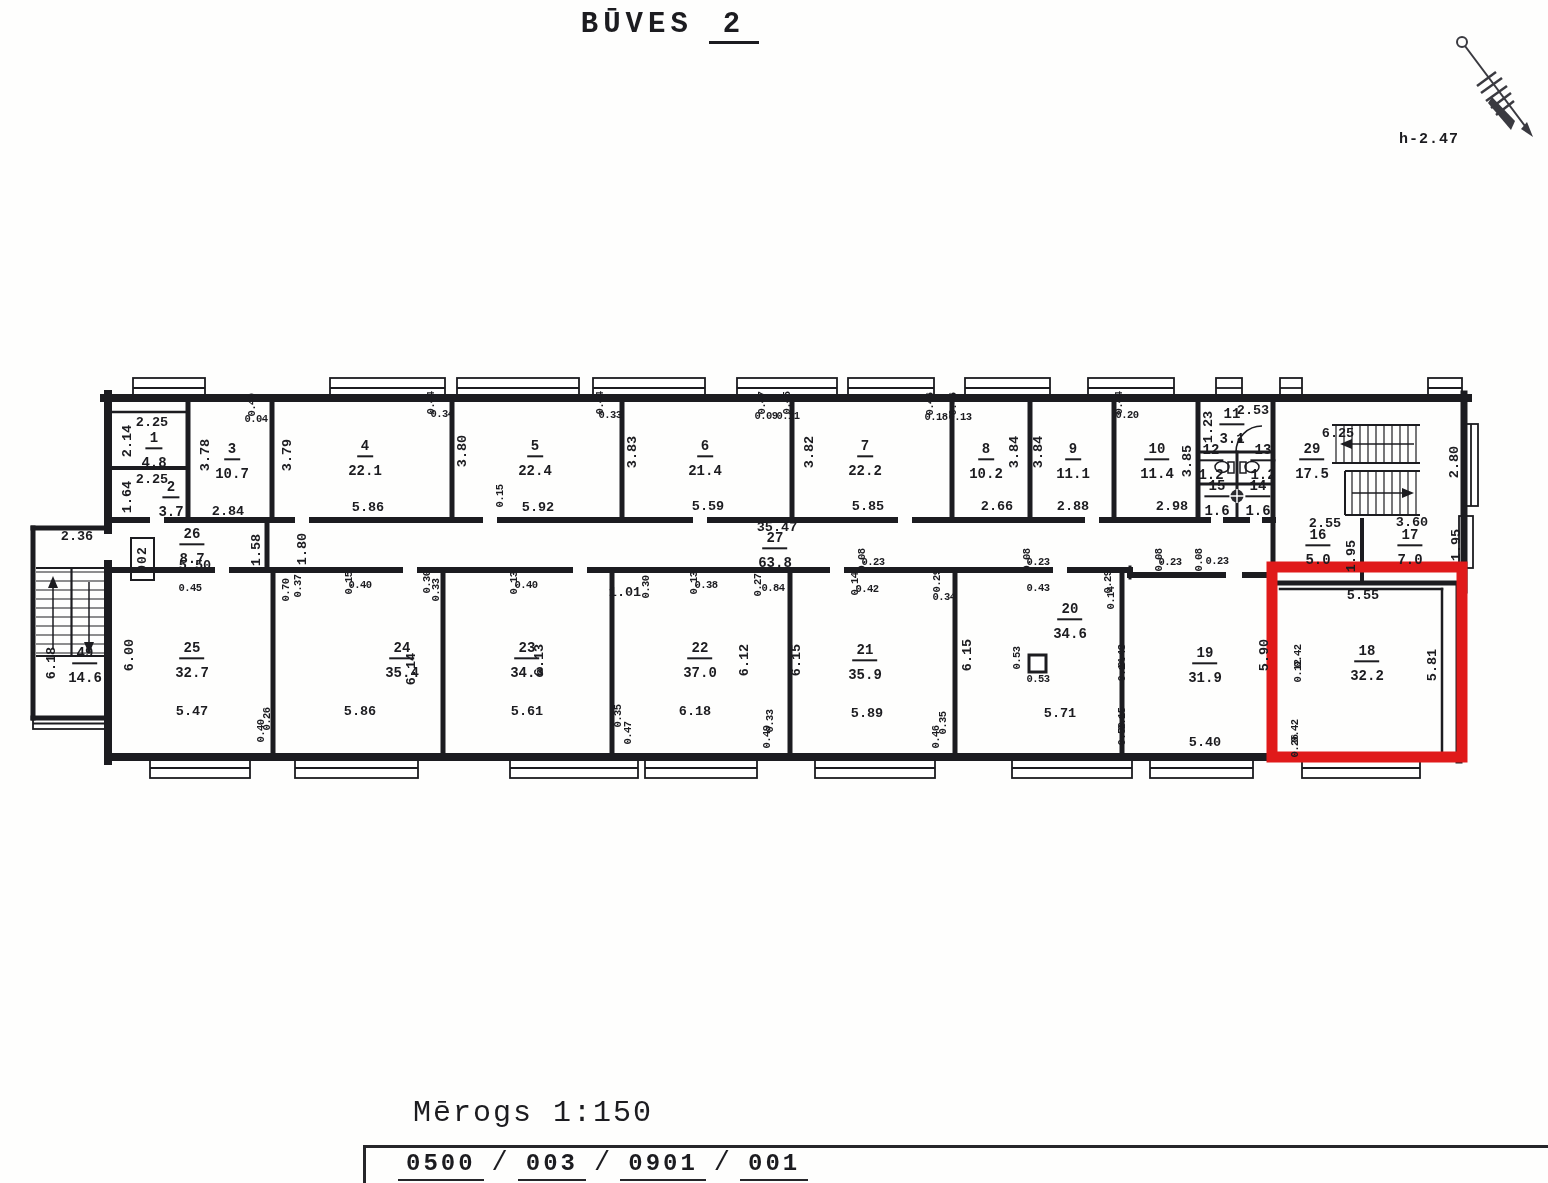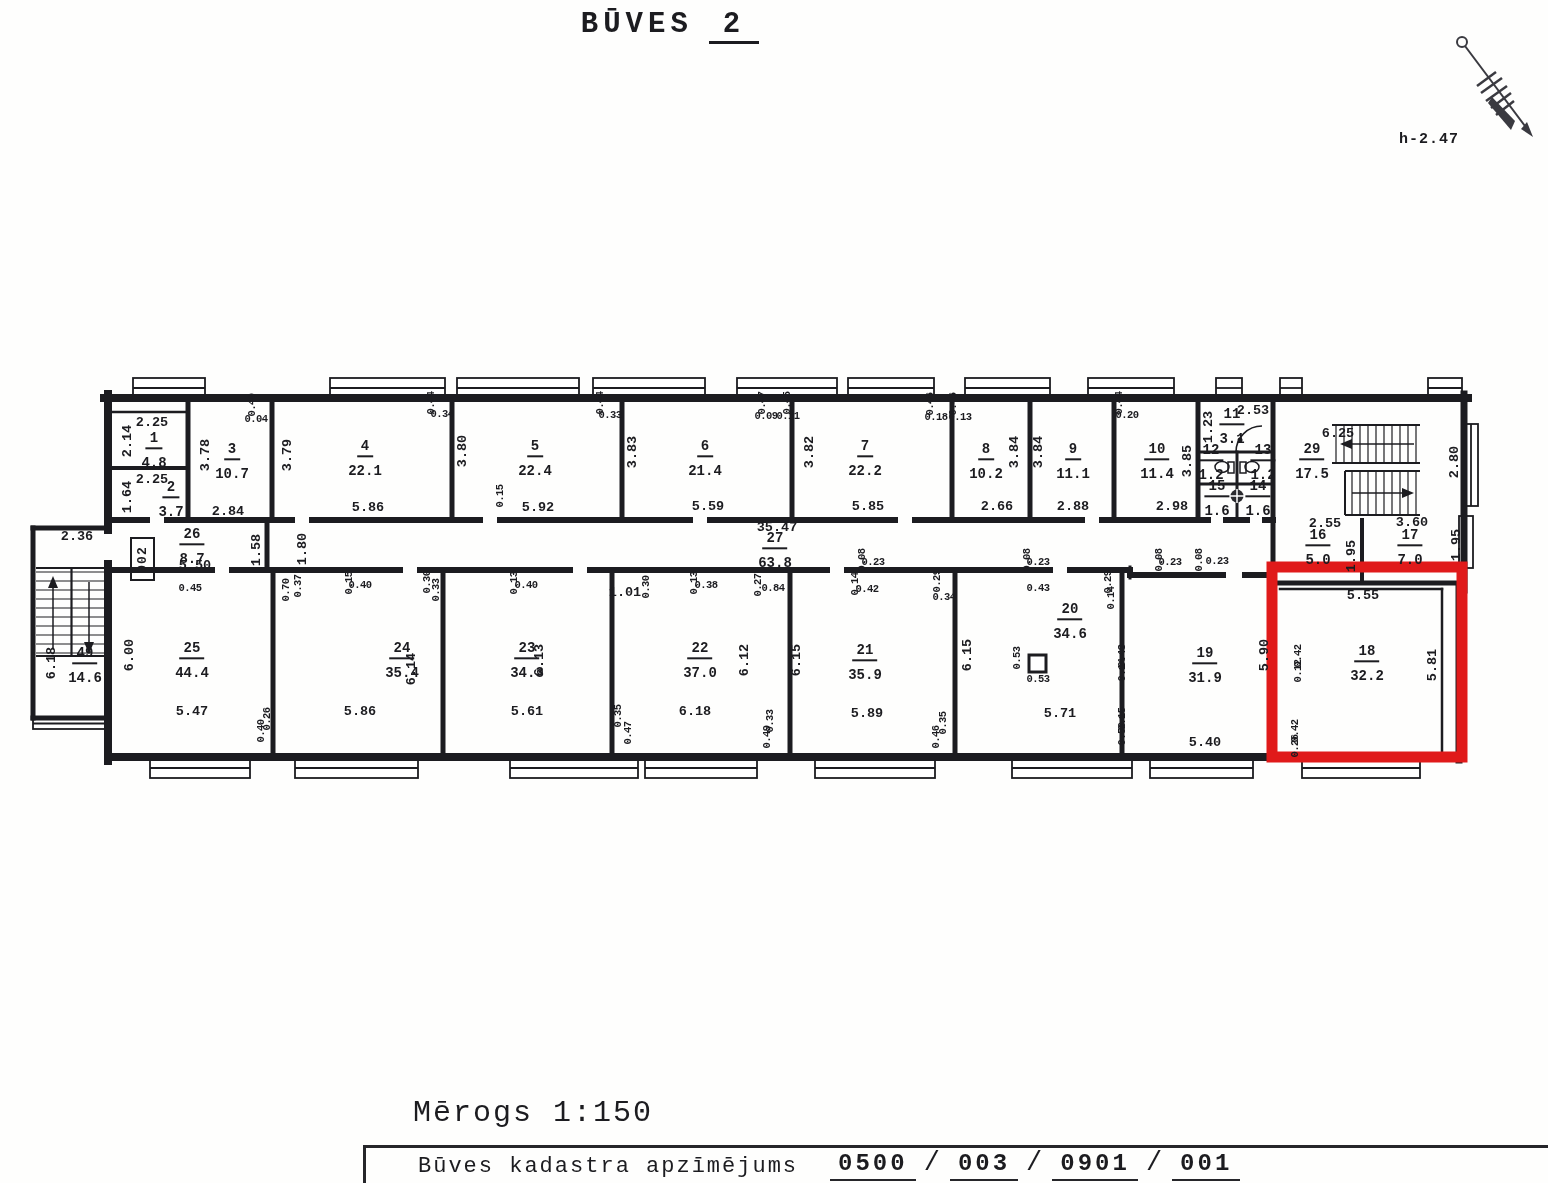--- a/index.html
+++ b/index.html
@@ -260,21 +260,21 @@
       <div class="room" style="left: 1217px; top: 499px;"><span class="num">15</span><span class="area">1.6</span></div>
       <div class="room" style="left: 1318px; top: 548px;"><span class="num">16</span><span class="area">5.0</span></div>
       <div class="room" style="left: 1410px; top: 548px;"><span class="num">17</span><span class="area">7.0</span></div>
       <div class="room" style="left: 1367px; top: 664px;"><span class="num">18</span><span class="area">32.2</span></div>
       <div class="room" style="left: 1205px; top: 666px;"><span class="num">19</span><span class="area">31.9</span></div>
       <div class="room" style="left: 1070px; top: 622px;"><span class="num">20</span><span class="area">34.6</span></div>
       <div class="room" style="left: 865px; top: 663px;"><span class="num">21</span><span class="area">35.9</span></div>
       <div class="room" style="left: 700px; top: 661px;"><span class="num">22</span><span class="area">37.0</span></div>
       <div class="room" style="left: 527px; top: 661px;"><span class="num">23</span><span class="area">34.3</span></div>
       <div class="room" style="left: 358px; top: 661px; margin-left: 44px;"><span class="num">24</span><span class="area">35.4</span></div>
-      <div class="room" style="left: 192px; top: 661px;"><span class="num">25</span><span class="area">44.4</span></div>
+      <div class="room" style="left: 192px; top: 661px;"><span class="num">25</span><span class="area">32.7</span></div>
       <div class="room" style="left: 192px; top: 547px;"><span class="num">26</span><span class="area">8.7</span></div>
       <div class="room" style="left: 775px; top: 551px;"><span class="num">27</span><span class="area">63.8</span></div>
       <div class="room" style="left: 85px; top: 666px;"><span class="num">49</span><span class="area">14.6</span></div>
       <div class="room" style="left: 1312px; top: 462px;"><span class="num">29</span><span class="area">17.5</span></div>
       <div class="dim" style="left: 152px; top: 423px;">2.25</div>
       <div class="dim" style="left: 152px; top: 480px;">2.25</div>
       <div class="dim" style="left: 228px; top: 512px;">2.84</div>
       <div class="dim" style="left: 368px; top: 508px;">5.86</div>
       <div class="dim" style="left: 538px; top: 508px;">5.92</div>
       <div class="dim" style="left: 708px; top: 507px;">5.59</div>
@@ -396,21 +396,20 @@
 
   <div class="north-label">h-2.47</div>
 
   <div class="door-plate">
     <span>002</span>
   </div>
 
   <div class="scale-label">Mērogs 1:150</div>
 
   <div class="cadastre">
-    <span class="cad-label">Būves kadastra apzīmējums</span>
     <span class="vals">
       <span class="part">0500</span>
       <span class="slash">/</span>
       <span class="part">003</span>
       <span class="slash">/</span>
       <span class="part">0901</span>
       <span class="slash">/</span>
       <span class="part">001</span>
     </span>
   </div>

